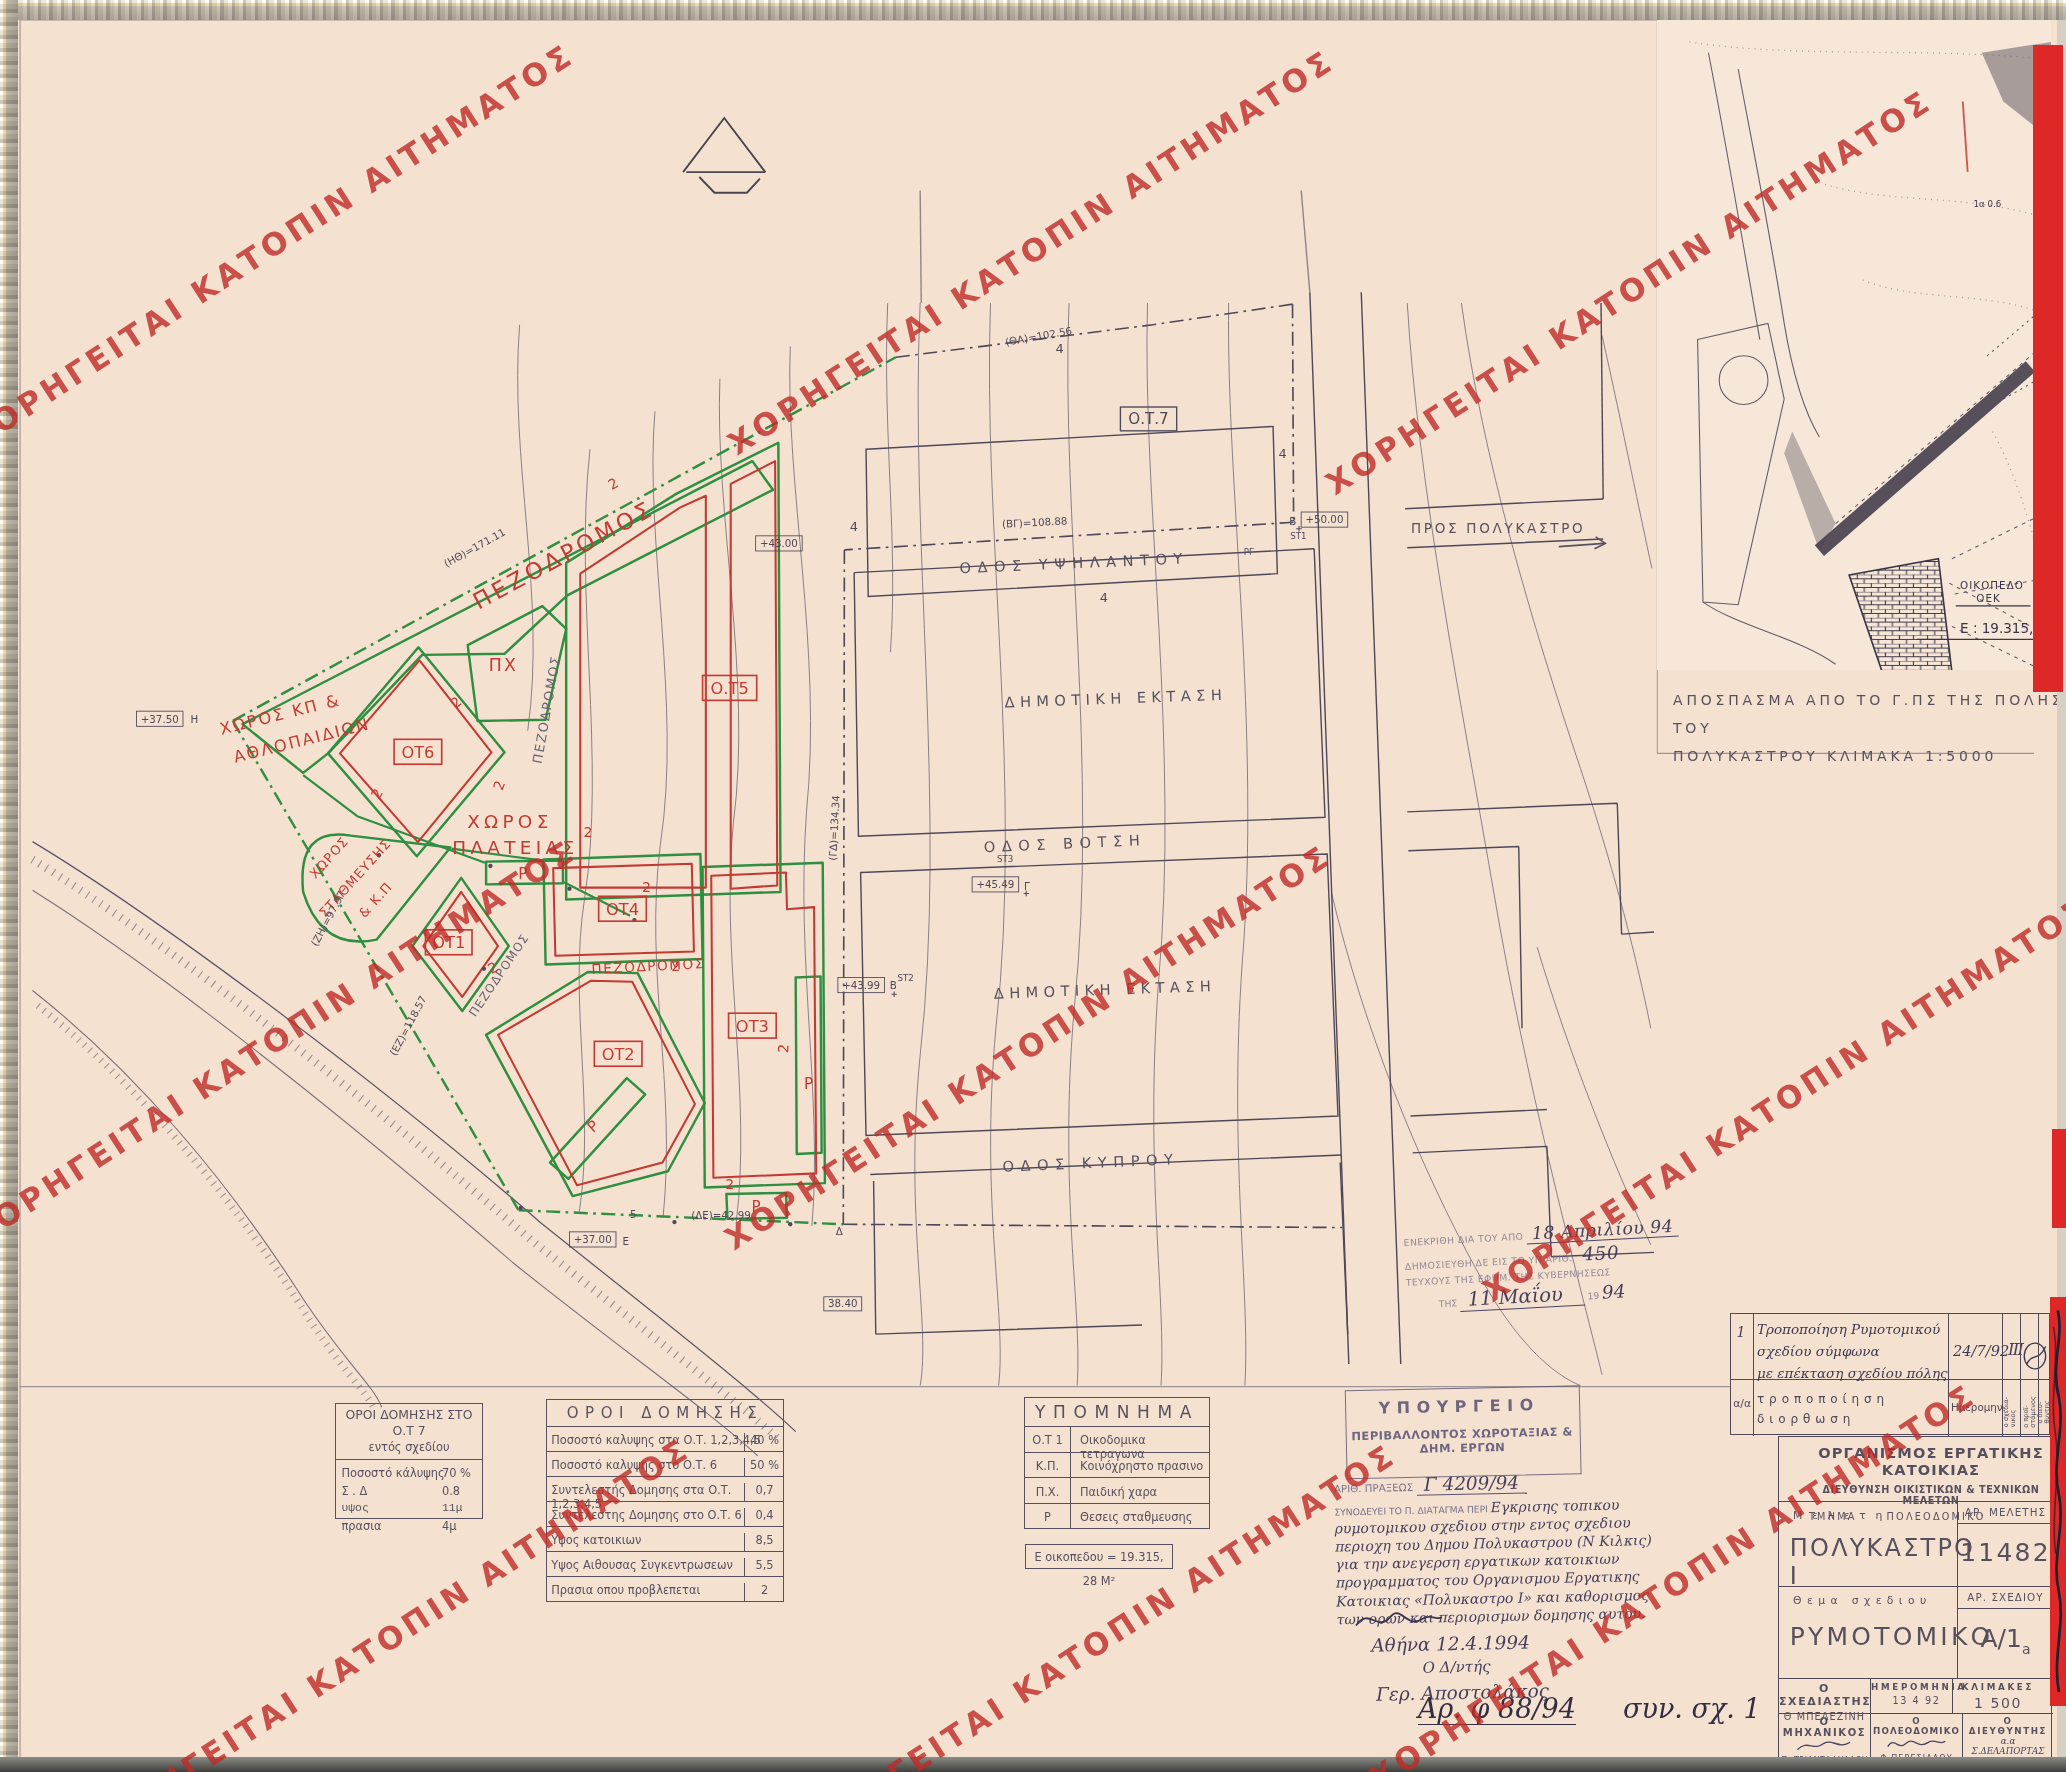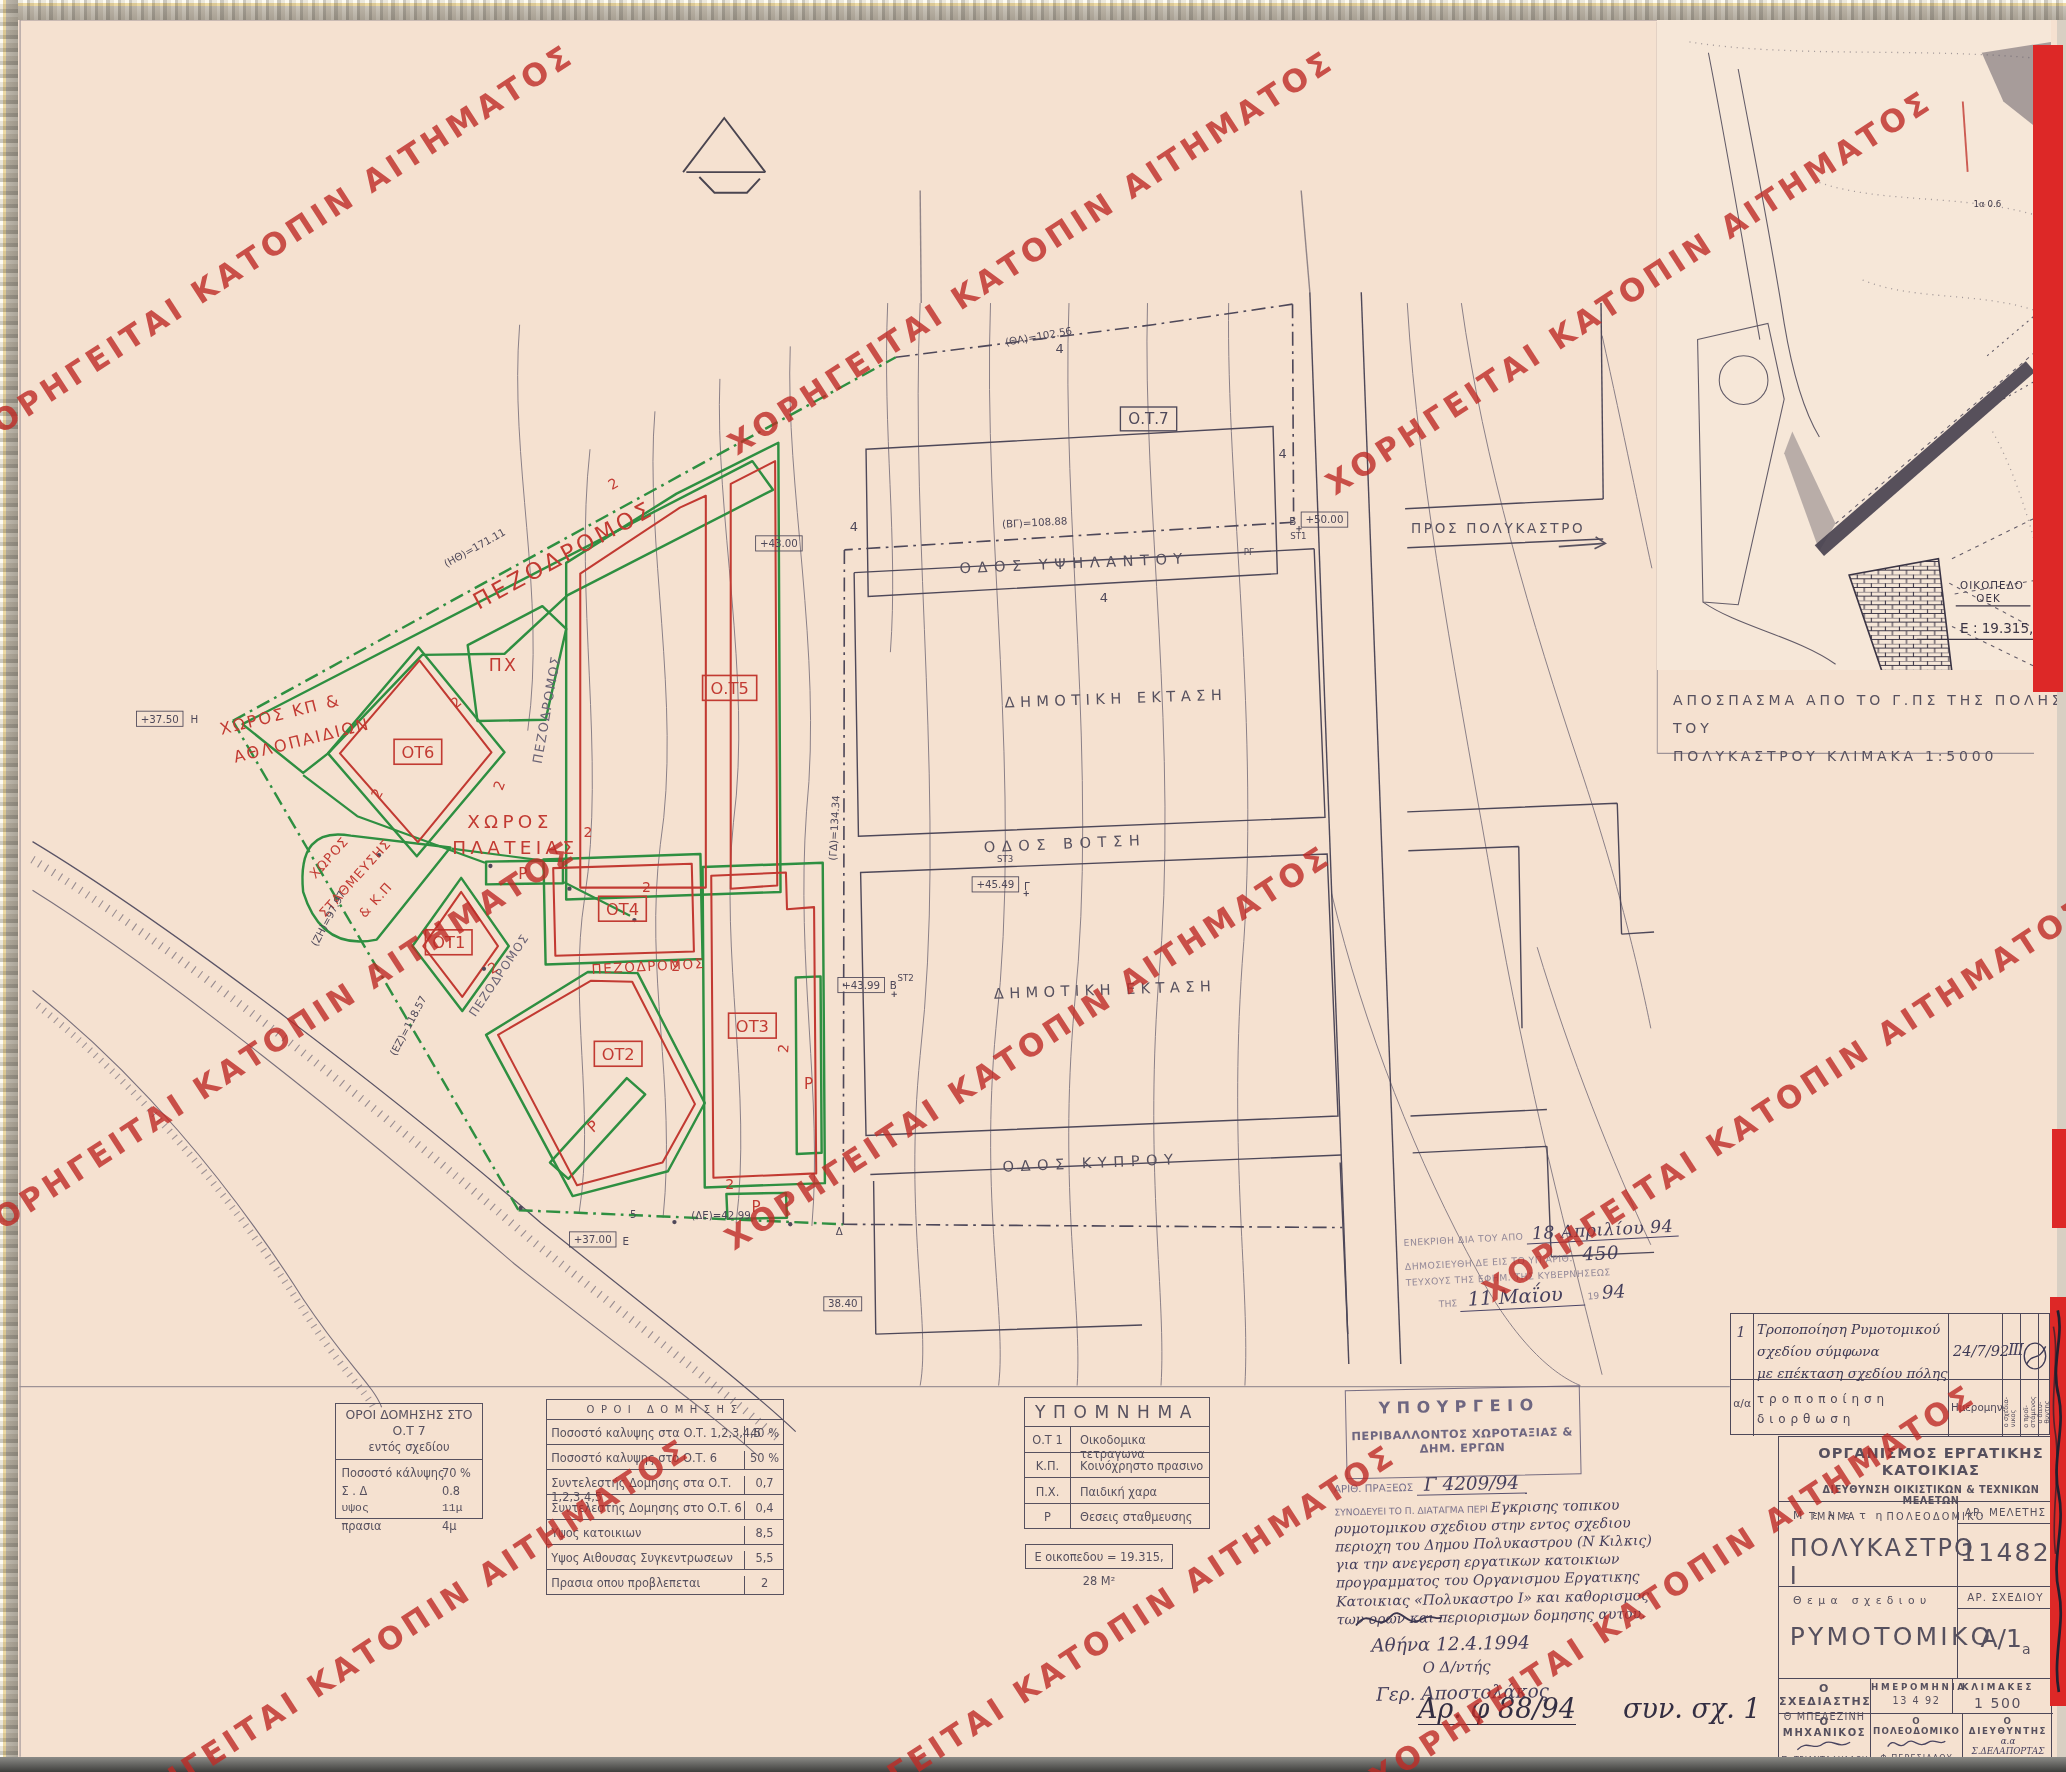--- a/index.html
+++ b/index.html
@@ -333,21 +333,21 @@
       <span>υψος</span>
       <span class="abs" style="left:106px;">11μ</span>
     </div>
     <div class="row" style="padding:4.3px 5.4px 0;">
       <span>πρασια</span>
       <span class="abs" style="left:106px;">4μ</span>
     </div>
   </div>
 
   <div class="abs dtable" style="left:546px;top:1399px;width:238px;">
-    <div class="dt-title" style="font-size:10px;letter-spacing:6.5px;padding:3.8px 0;border-bottom:none;">ΟΡΟΙ ΔΟΜΗΣΗΣ</div>
+    <div class="dt-title" style="font-size:15px;letter-spacing:6.5px;padding:3.8px 0;border-bottom:none;">ΟΡΟΙ ΔΟΜΗΣΗΣ</div>
     <div class="row" style="border-top:1.1px solid #57515f;height:25px;">
       <span class="abs" style="left:4.3px;top:6px;">Ποσοστό καλυψης στα Ο.Τ. 1,2,3,4,5</span>
       <span class="abs ctr" style="left:197px;width:39px;top:6px;border-left:1.1px solid #57515f;height:19px;">40 %</span>
     </div>
     <div class="row" style="border-top:1.1px solid #57515f;height:25px;">
       <span class="abs" style="left:4.3px;top:6px;">Ποσοστό καλυψης στο Ο.Τ. 6</span>
       <span class="abs ctr" style="left:197px;width:39px;top:6px;border-left:1.1px solid #57515f;height:19px;">50 %</span>
     </div>
     <div class="row" style="border-top:1.1px solid #57515f;height:25px;">
       <span class="abs" style="left:4.3px;top:6px;">Συντελεστής Δομησης στα Ο.Τ. 1,2,3,4,5</span>

